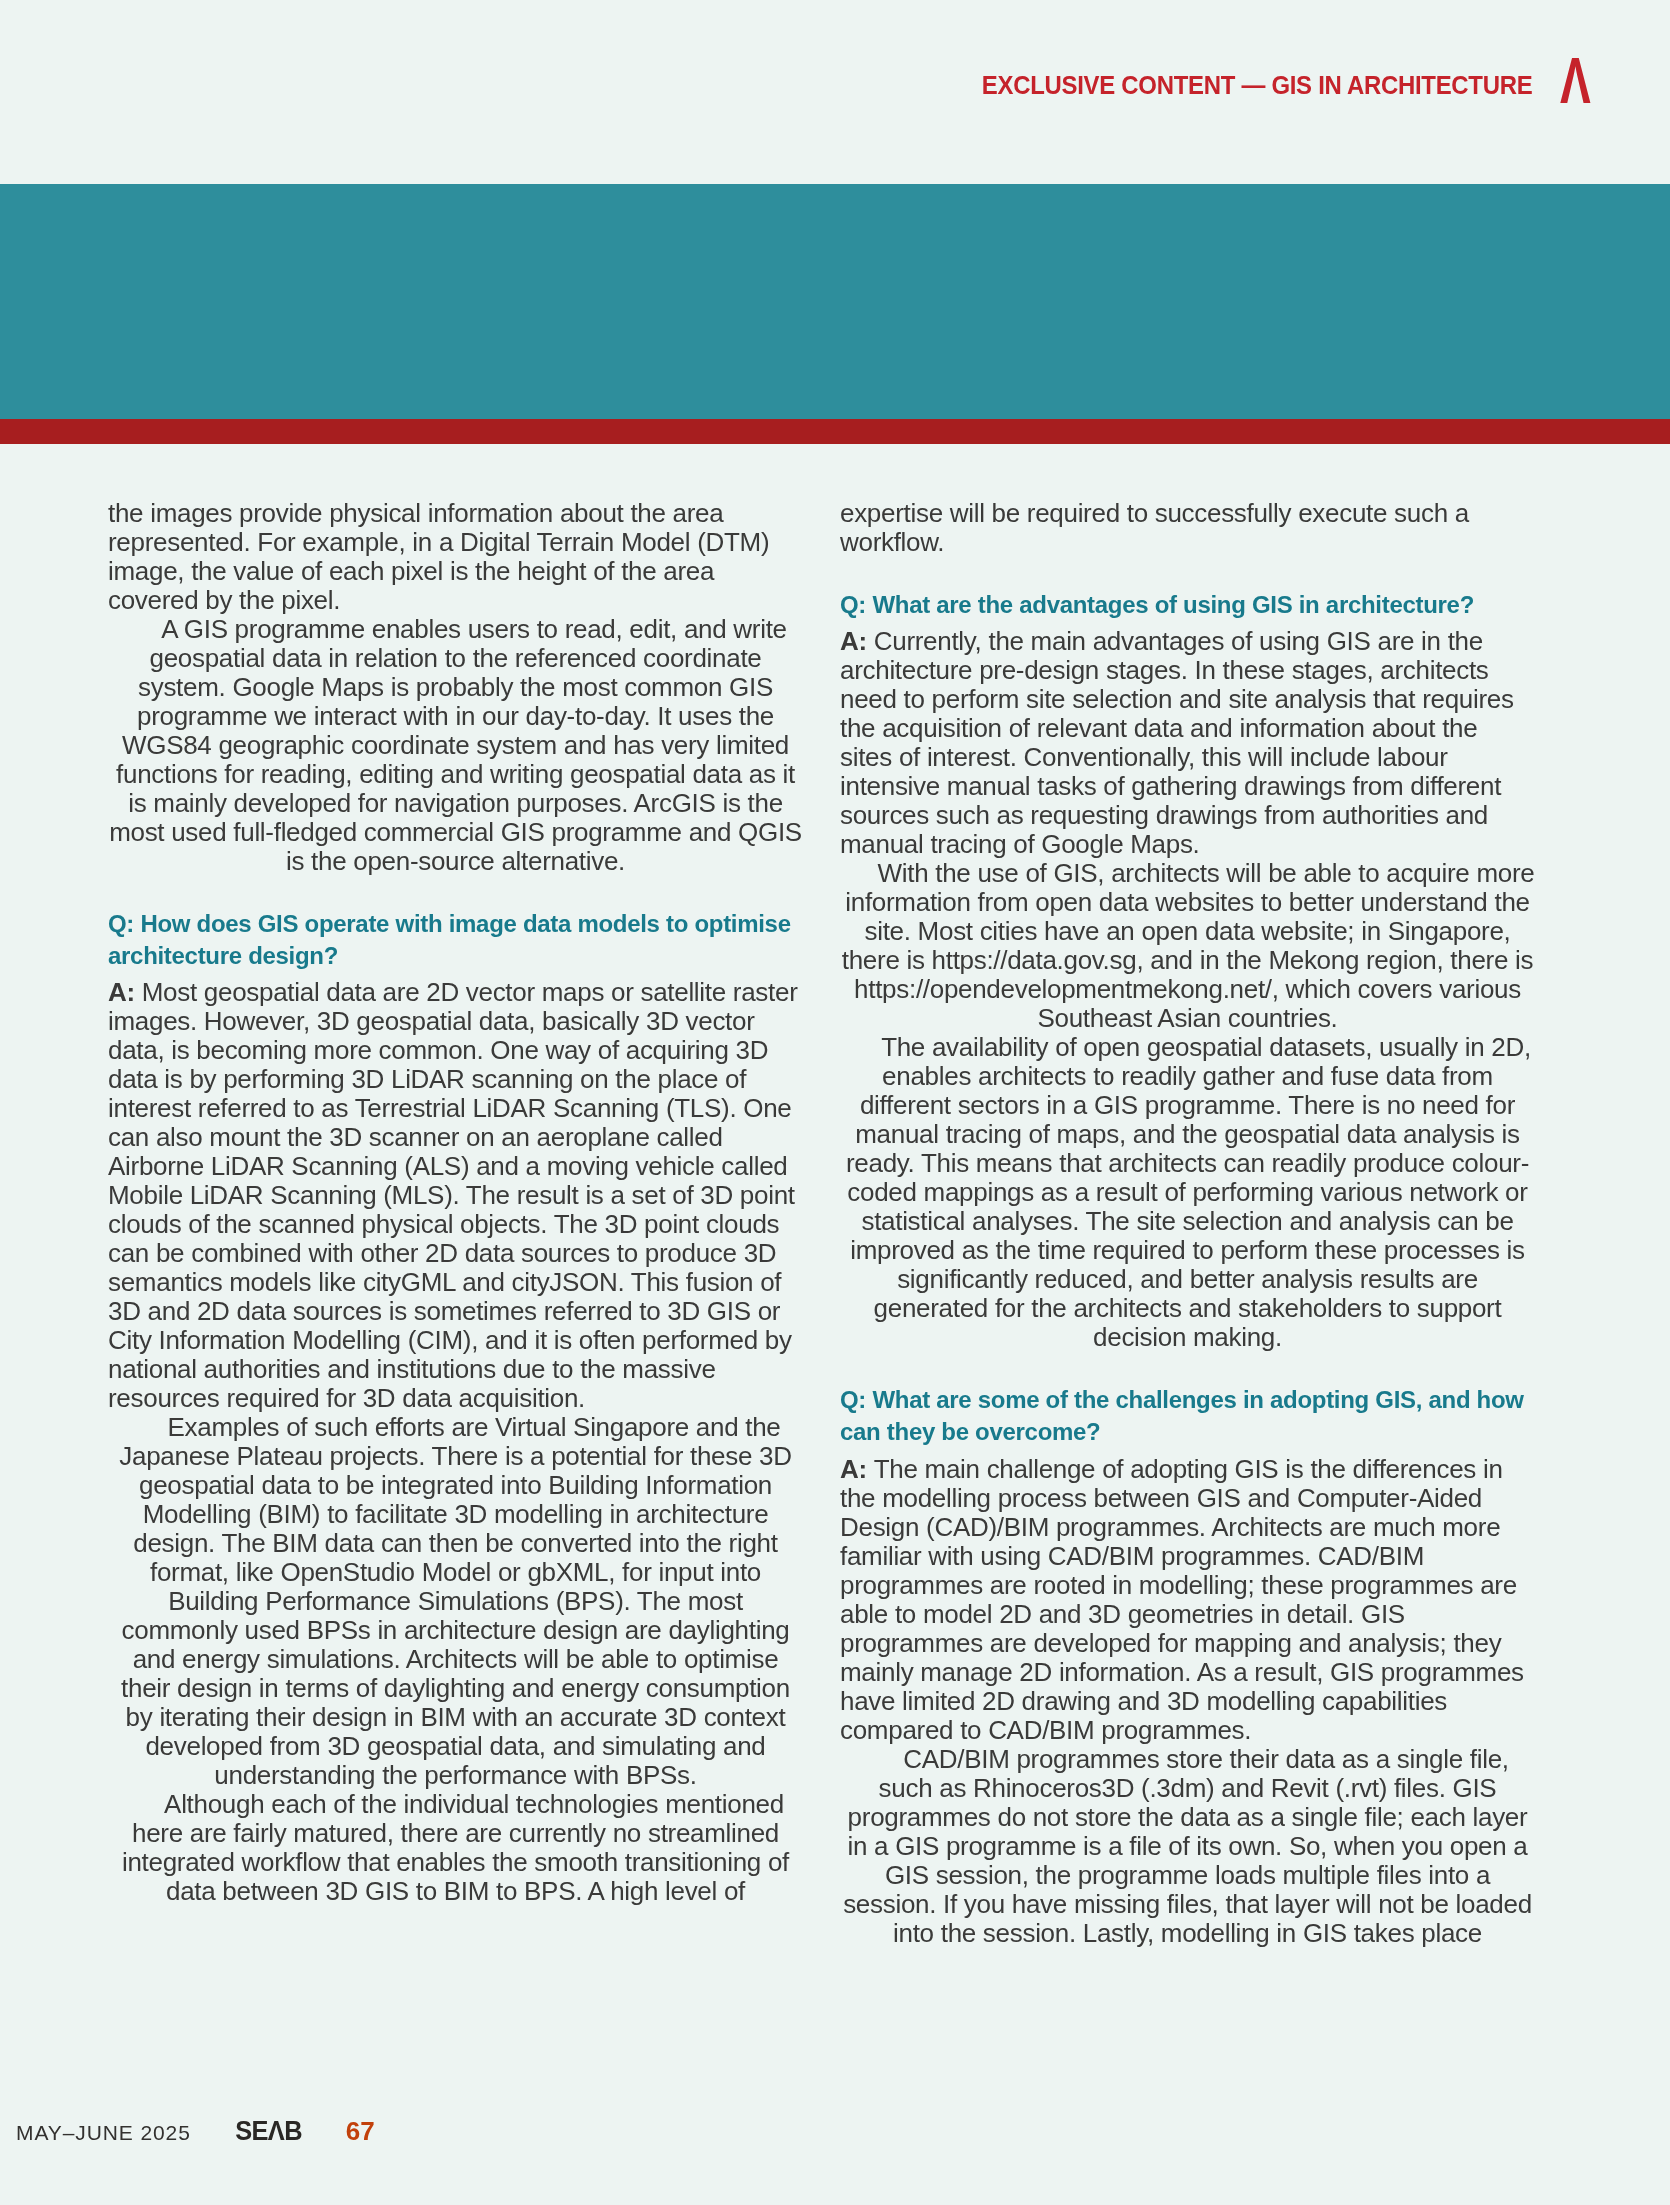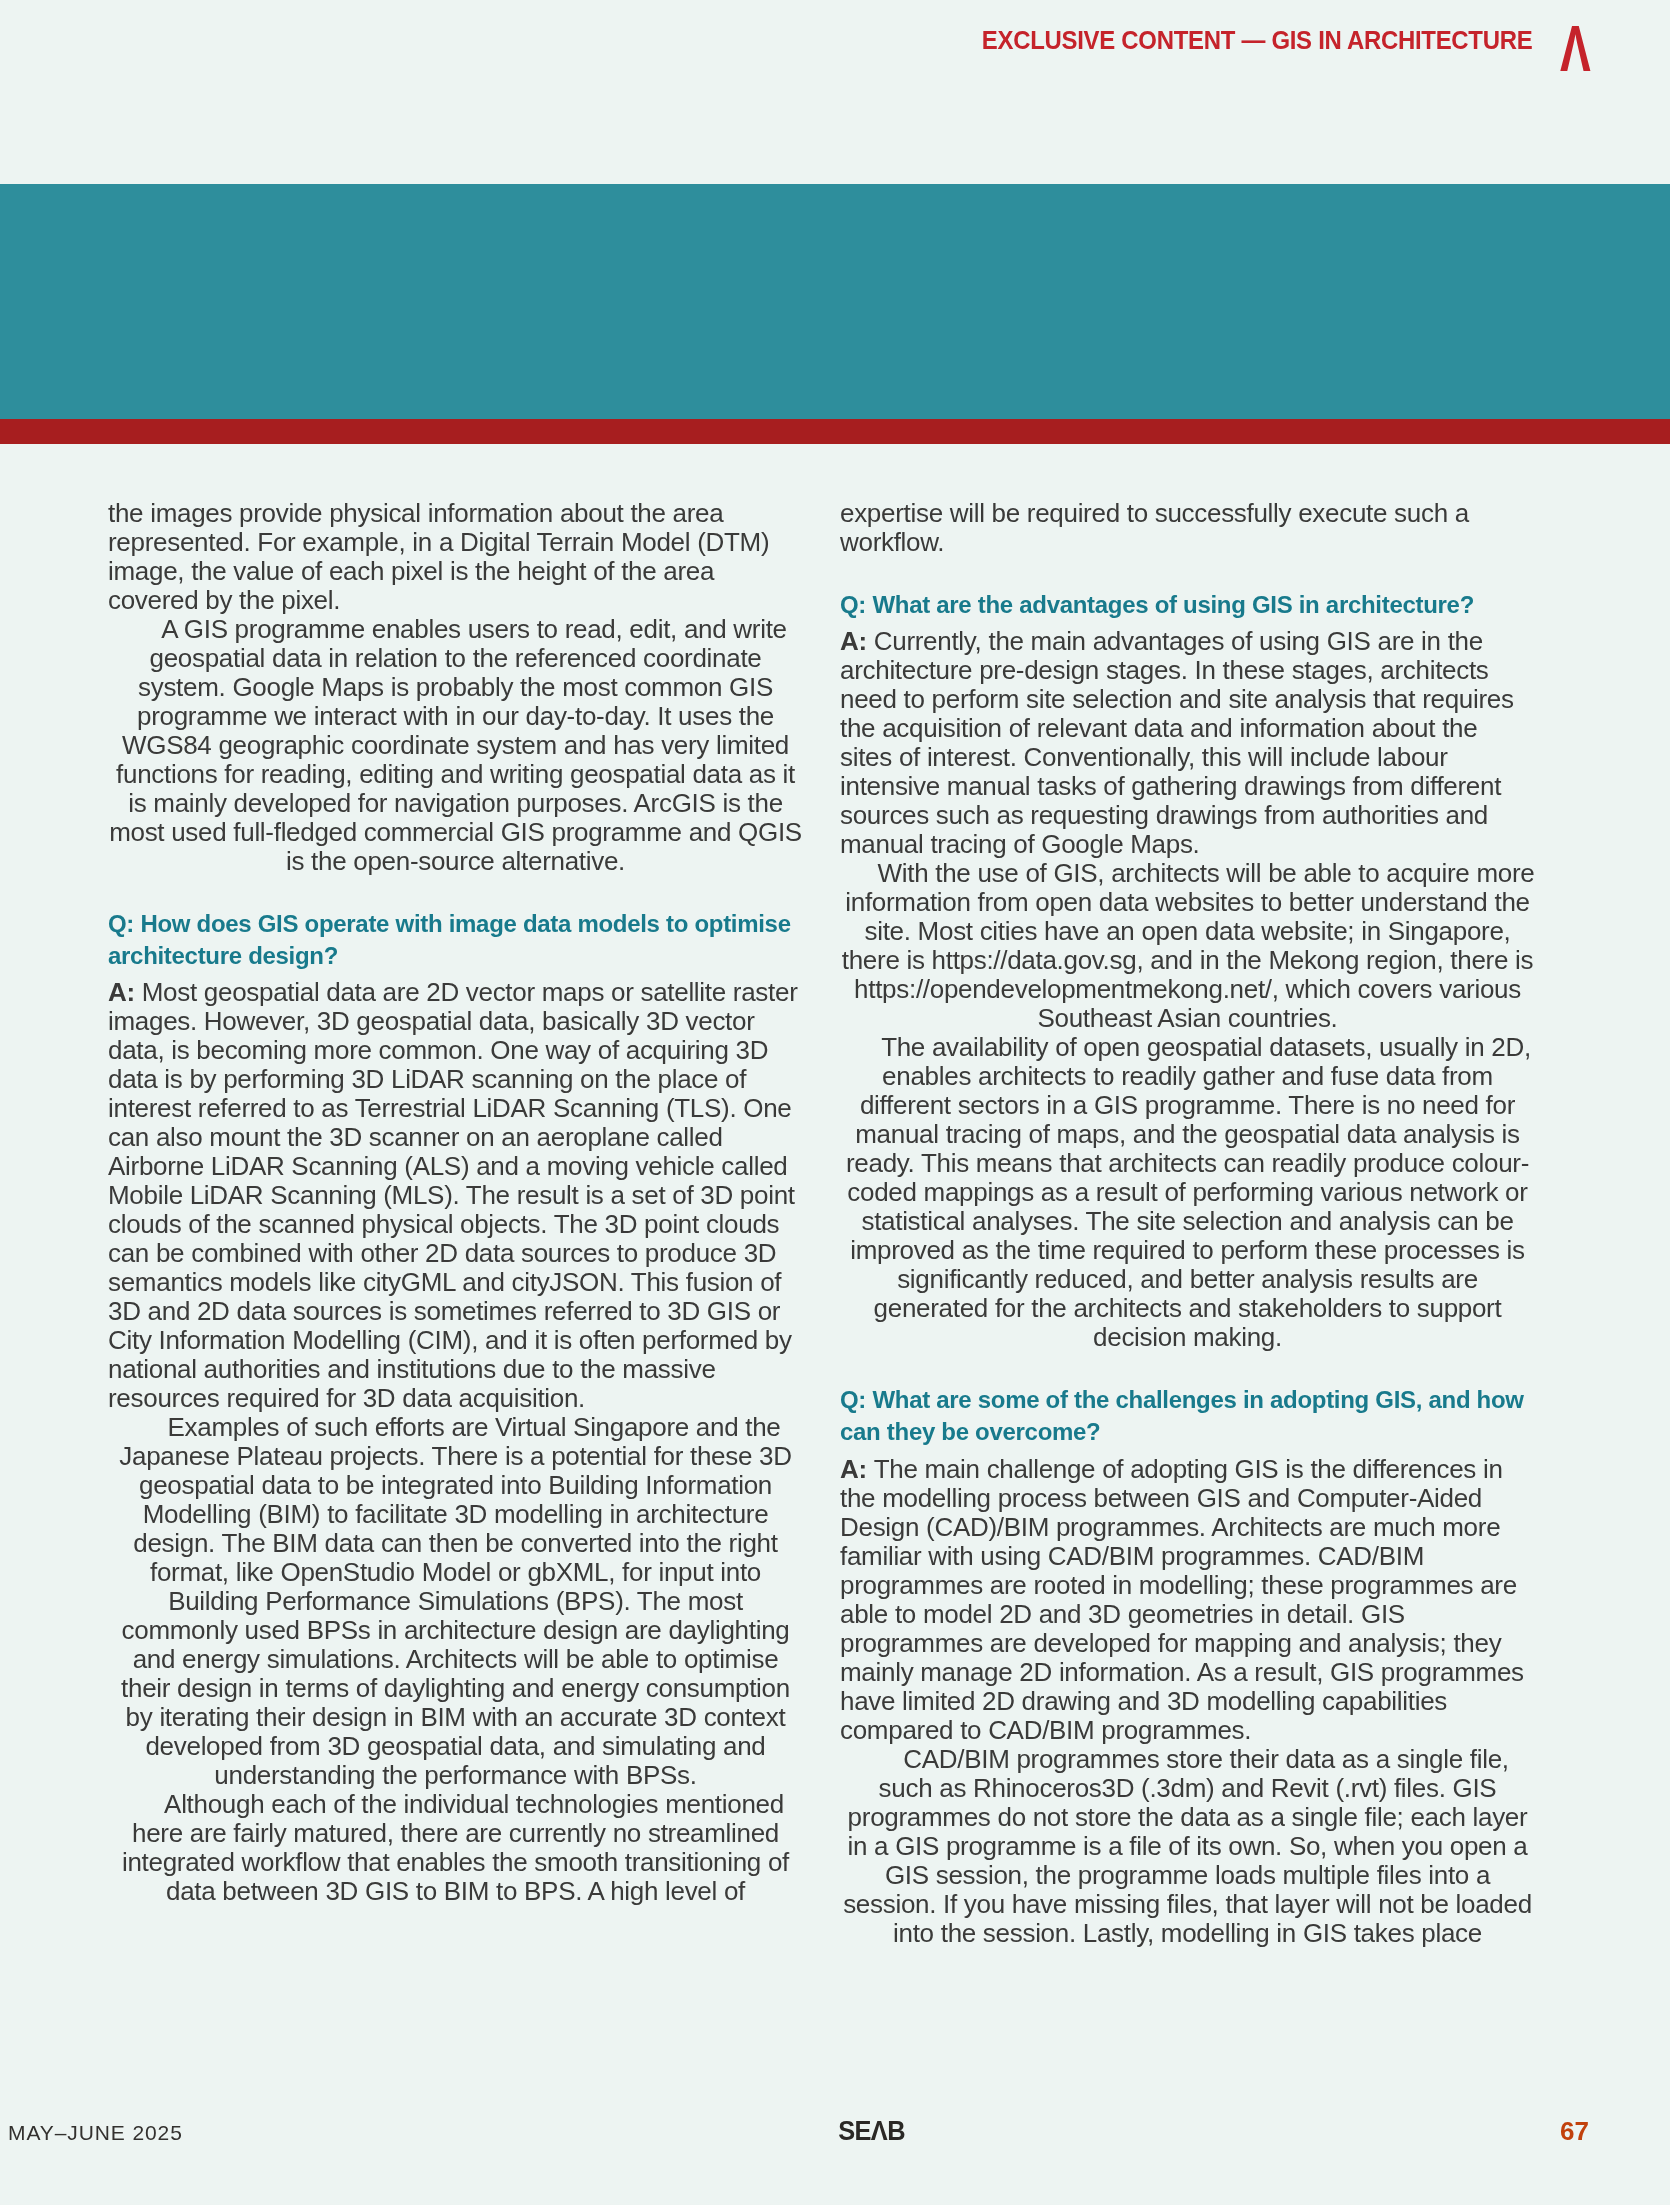--- a/index.html
+++ b/index.html
@@ -16,21 +16,21 @@
     position:relative;
     width:1671px;height:2205px;
     background:var(--bg);
     overflow:hidden;
     font-family:"Liberation Sans",sans-serif;
     color:var(--text);
   }
   
   .kicker-row{
     position:absolute;top:0;left:0;right:0;height:184px;
-    display:flex;justify-content:flex-end;
+    display:flex;justify-content:flex-end;align-items:center;
     padding:25px 80px 38px 0;
   }
   .kicker{
     color:var(--kicker-red);
     font-weight:bold;
     font-size:26px;
     letter-spacing:-0.3px;
     transform:scaleX(0.92);
     transform-origin:right center;
     white-space:nowrap;
@@ -73,22 +73,22 @@
     color:var(--heading-teal);
     font-size:24px;
     line-height:32px;
     font-weight:bold;
     margin:32px 0 6.3px 0;
     letter-spacing:-0.3px;
   }
   .col p.answer strong, .answer-prefix{font-weight:bold;}
   
   .page-footer{
-    position:absolute;top:2116px;left:8px;right:0;
-    display:flex;justify-content:space-between;align-items:baseline;
+    position:absolute;top:2116px;left:16px;right:0;
+    display:flex;justify-content:flex-start;align-items:baseline;
     padding-right:82px;
   }
   .footer-issue{
     font-size:21px;
     letter-spacing:0.9px;
     color:#33312f;
   }
   .footer-logo{
     font-size:27px;
     font-weight:bold;

